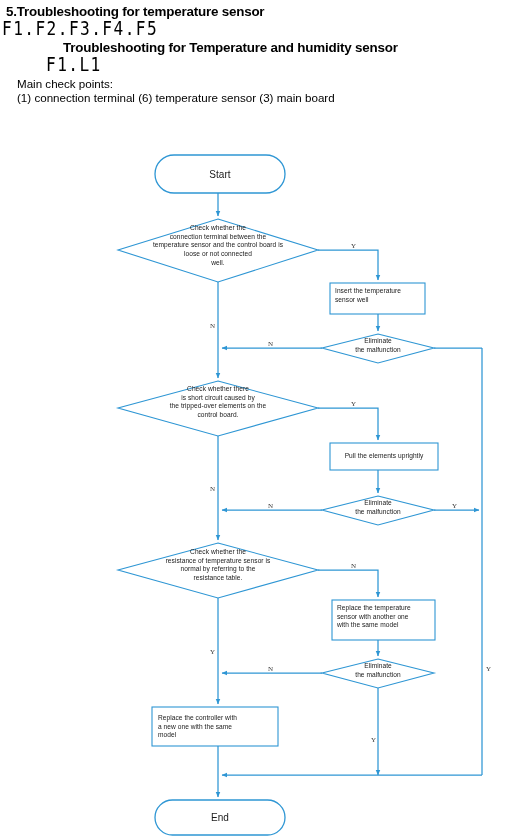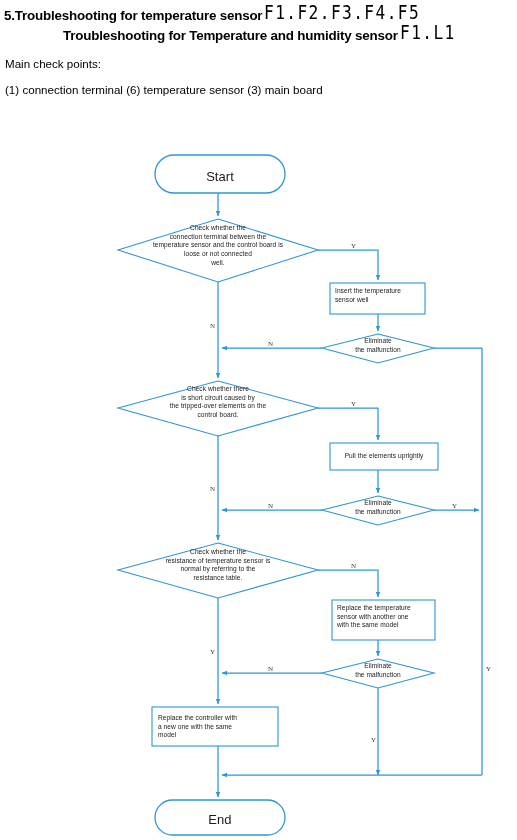--- a/index.html
+++ b/index.html
@@ -23,20 +23,21 @@
     left: 0;
     top: 0;
     width: 517px;
     padding: 4px 0 0 0;
   }
   .hdr-line {
     display: flex;
     align-items: baseline;
     white-space: nowrap;
     line-height: 1.18;
+    flex-direction: column;
   }
   .hdr-title-1 {
     font-size: 13.4px;
     font-weight: bold;
     padding-left: 4px;
     letter-spacing: -0.2px;
   }
   .hdr-title-2 {
     font-size: 13.4px;
     font-weight: bold;
@@ -55,22 +56,22 @@
     color: #000;
   }
   .hdr-sub {
     font-size: 11.6px;
     font-weight: bold;
     padding-left: 17px;
     margin-top: 2px;
   }
   .hdr-plain {
     font-size: 11.6px;
-    padding-left: 5px;
-    margin-top: 13px;
+    padding-left: 17px;
+    margin-top: 1px;
   }
 
   
   #flow-canvas {
     position: absolute;
     left: 0;
     top: 0;
     width: 517px;
     height: 840px;
   }
@@ -87,21 +88,21 @@
     font-size: 6.6px;
     line-height: 1.32;
     color: #1a1a1a;
     pointer-events: none;
     letter-spacing: 0.05px;
   }
   .node-text.left {
     text-align: left;
   }
   .terminal-text {
-    font-size: 13px;
+    font-size: 10px;
     color: #1a1a1a;
   }
   .edge-label {
     position: absolute;
     font-size: 7px;
     color: #3a3a3a;
     font-family: "Liberation Serif", serif;
   }
 </style>
 </head>

